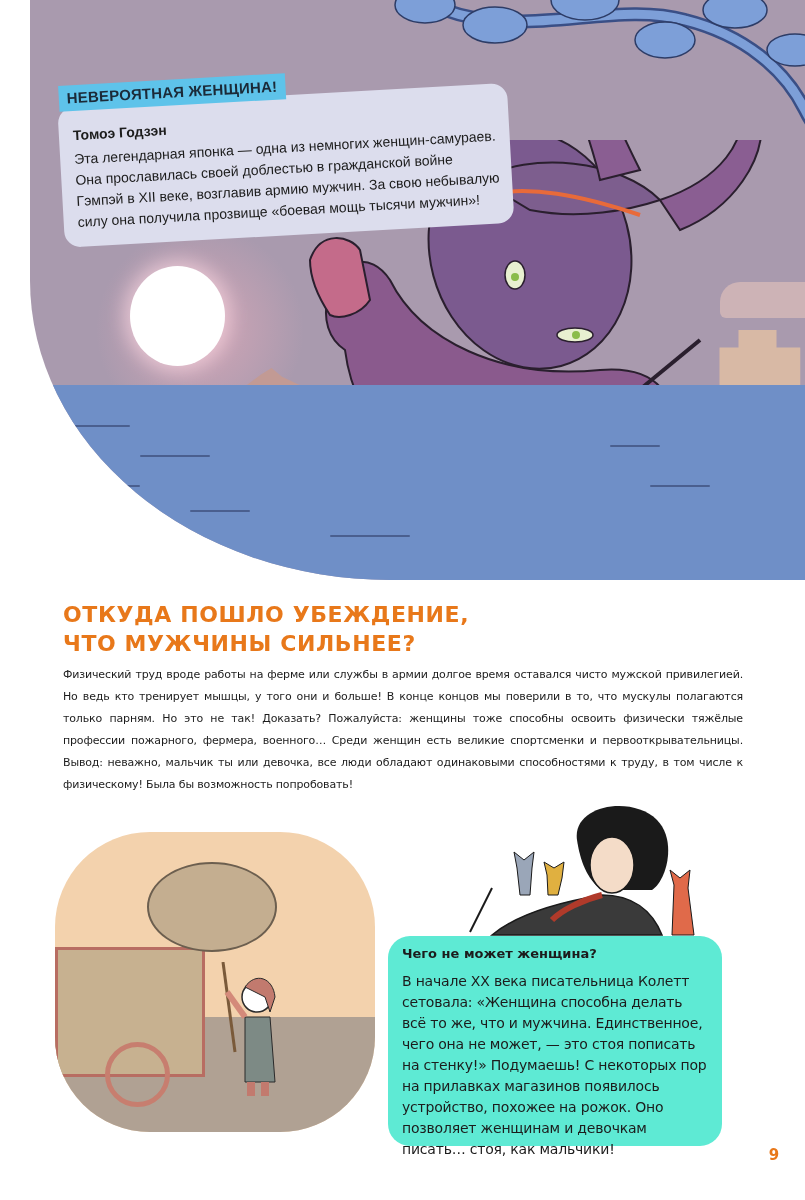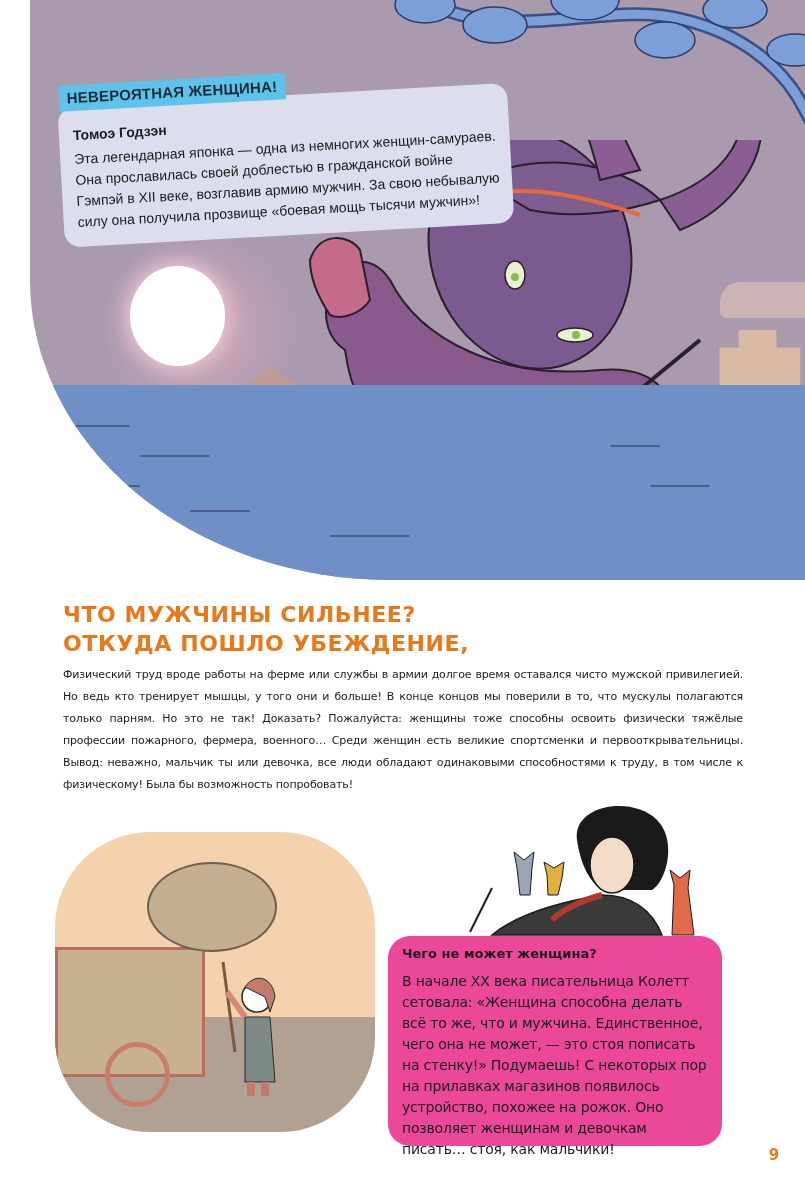--- a/index.html
+++ b/index.html
@@ -110,21 +110,21 @@
   }
 
   
   .writer {
     position: absolute; left: 462px; top: 800px; width: 240px; height: 140px;
   }
 
   
   .info-box {
     position: absolute; left: 388px; top: 936px; width: 334px; height: 210px;
-    background: #ec4899; border-radius: 22px;
+    background: #5eead4; border-radius: 22px;
     padding: 10px 14px 10px 14px;
   }
   .info-title {
     font-family: "DejaVu Sans", sans-serif; font-weight: bold; font-size: 13px;
     color: #1c1c1c; margin-bottom: 10px;
   }
   .info-body {
     font-family: "DejaVu Sans", sans-serif; font-size: 14px; line-height: 21px;
     color: #1c1c1c; letter-spacing: -0.2px;
   }
@@ -193,22 +193,22 @@
 <div class="callout-wrap">
   <div class="callout-tag">НЕВЕРОЯТНАЯ ЖЕНЩИНА!</div>
   <div class="callout-card">
     <div style="height:10px;"></div>
     <div class="callout-title">Томоэ Годзэн</div>
     <div class="callout-body">Эта легендарная японка — одна из немногих женщин-самураев. Она прославилась своей доблестью в гражданской войне Гэмпэй в XII веке, возглавив армию мужчин. За свою небывалую силу она получила прозвище «боевая мощь тысячи мужчин»!</div>
   </div>
 </div>
 
 <div class="heading">
+  <div>ОТКУДА ПОШЛО УБЕЖДЕНИЕ,</div>
   <div>ЧТО МУЖЧИНЫ СИЛЬНЕЕ?</div>
-  <div>ОТКУДА ПОШЛО УБЕЖДЕНИЕ,</div>
 </div>
 <div class="body-text">Физический труд вроде работы на ферме или службы в армии долгое время оставался чисто мужской привилегией. Но ведь кто тренирует мышцы, у того они и больше! В конце концов мы поверили в то, что мускулы полагаются только парням. Но это не так! Доказать? Пожалуйста: женщины тоже способны освоить физически тяжёлые профессии пожарного, фермера, военного… Среди женщин есть великие спортсменки и первооткрывательницы. Вывод: неважно, мальчик ты или девочка, все люди обладают одинаковыми способностями к труду, в том числе к физическому! Была бы возможность попробовать!</div>
 
 <div class="farm">
   <div class="farm-ground"></div>
   <div class="cart"></div>
   <div class="hay"></div>
   <div class="wheel"></div>
   <svg class="farmer" viewBox="0 0 70 140">
     <line x1="8" y1="0" x2="20" y2="90" stroke="#7a5a3a" stroke-width="3"></line>

